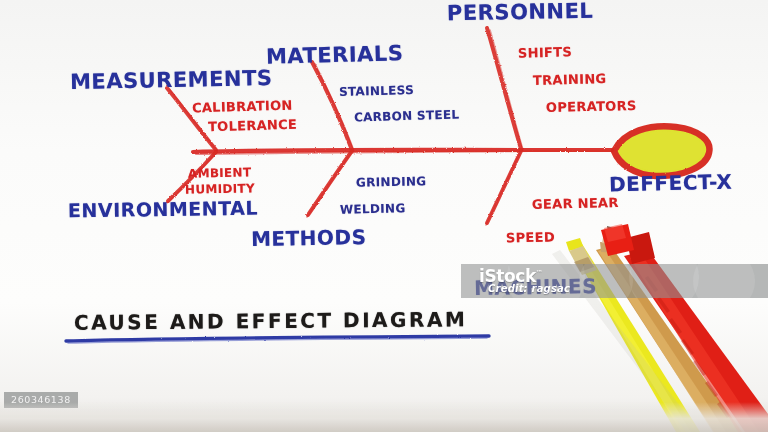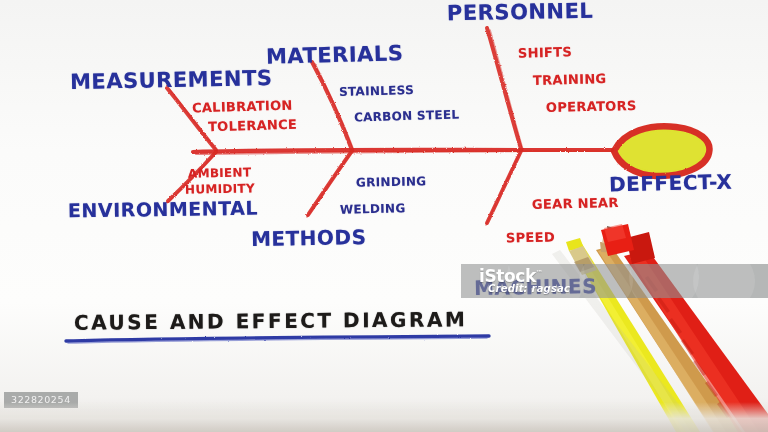--- a/index.html
+++ b/index.html
@@ -216,15 +216,15 @@
 
   <div id="wm-bar">
     <div class="bub" style="left:-10px;top:-18px;width:60px;height:60px;"></div>
     <div class="bub" style="left:46px;top:-26px;width:78px;height:78px;"></div>
     <div class="bub" style="left:118px;top:-10px;width:54px;height:54px;"></div>
     <div class="bub" style="left:168px;top:-22px;width:70px;height:70px;"></div>
     <div class="bub" style="left:232px;top:-14px;width:62px;height:62px;"></div>
   </div>
   <div id="wm-logo"><span>iStock</span><span id="wm-tm">™</span></div>
   <div id="wm-credit">Credit: ragsac</div>
-  <div id="wm-id">322820254</div>
+  <div id="wm-id">260346138</div>
 
 </div>
 
 </body></html>

